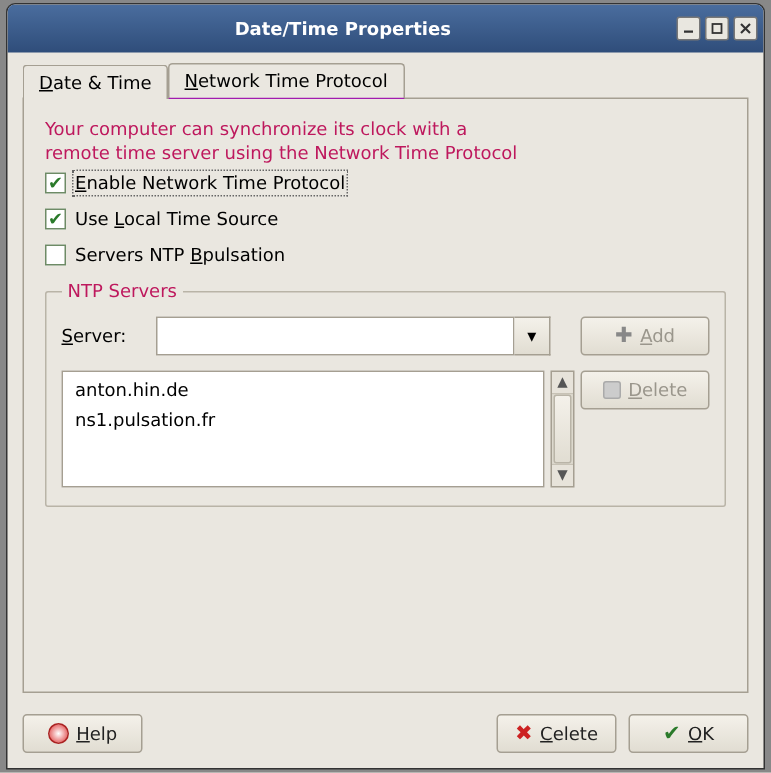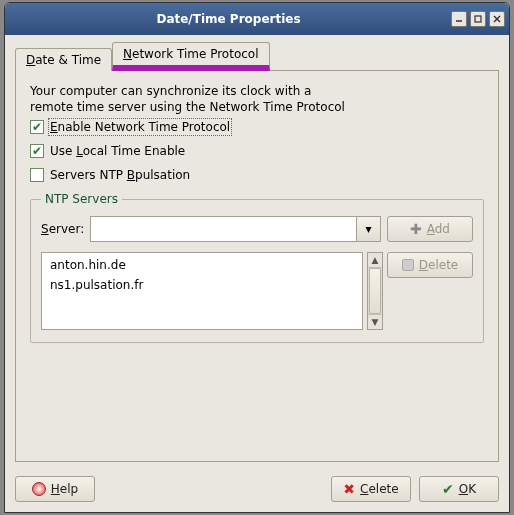--- a/index.html
+++ b/index.html
@@ -60,33 +60,33 @@
   border-bottom: none;
   padding: 4px 10px;
   background: #eae7e0;
   margin-right: 0px;
   position: relative;
   top: 1px;
   border-radius: 3px 3px 0 0;
 }
 .tab.active {
   background: #eae7e0;
-  border-bottom: 6px solid #a21caf;
+  border-bottom: 1px solid #a21caf;
   z-index: 3;
   top: 1px;
 }
 .tab .ul { text-decoration: underline; }
 .tabpanel {
   border: 1px solid #a59f92;
   flex: 1;
   padding: 12px 14px;
   background: #eae7e0;
 }
 .info {
-  color: #000000;
+  color: #be185d;
   margin-bottom: 4px;
   line-height: 1.35;
 }
 .checkrow {
   display: flex;
   align-items: center;
   margin: 5px 0 10px 0;
 }
 .chk {
   width: 14px; height: 14px;
@@ -100,26 +100,26 @@
 }
 .chk.unchecked { color: transparent; }
 .ul { text-decoration: underline; }
 fieldset.ntp {
   border: 1px solid #b9b4a7;
   border-radius: 2px;
   padding: 10px 10px 12px 10px;
   margin-top: 6px;
 }
 fieldset.ntp legend {
-  color: #14532d; padding: 0 4px; font-size: 12px;
+  color: #be185d; padding: 0 4px; font-size: 12px;
 }
 .serverrow {
   display: flex;
   align-items: center;
-  gap: 6px;
+  gap: 20px;
   margin-bottom: 10px;
 }
 .serverrow label { white-space: nowrap; }
 .combo {
   flex: 1;
   display: flex;
   height: 26px;
 }
 .combo-input {
   flex:1;
@@ -248,21 +248,21 @@
         <div>remote time server using the Network Time Protocol</div>
       </div>
 
       <div class="checkrow">
         <span class="chk">✔</span>
         <span class="dotted"><span></span><span class="ul">E</span><span>nable Network Time Protocol</span></span>
       </div>
 
       <div class="checkrow">
         <span class="chk">✔</span>
-        <span><span>Use </span><span class="ul">L</span><span>ocal Time Enable</span></span>
+        <span><span>Use </span><span class="ul">L</span><span>ocal Time Source</span></span>
       </div>
 
       <div class="checkrow">
         <span class="chk unchecked">✔</span>
         <span><span>Servers NTP </span><span class="ul">B</span><span>pulsation</span></span>
       </div>
 
       <fieldset class="ntp">
         <legend>NTP Servers</legend>
 

